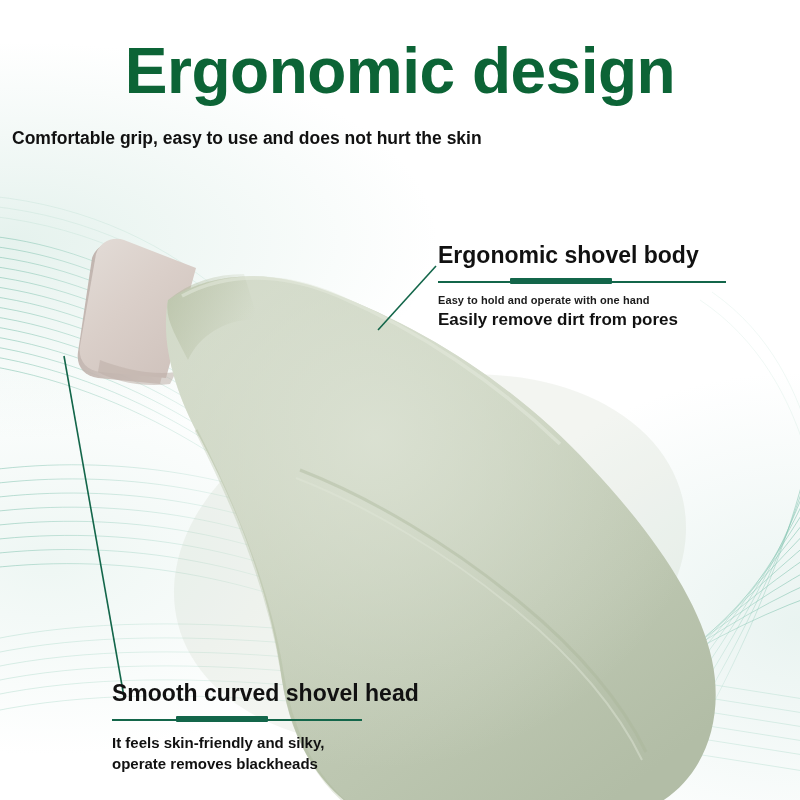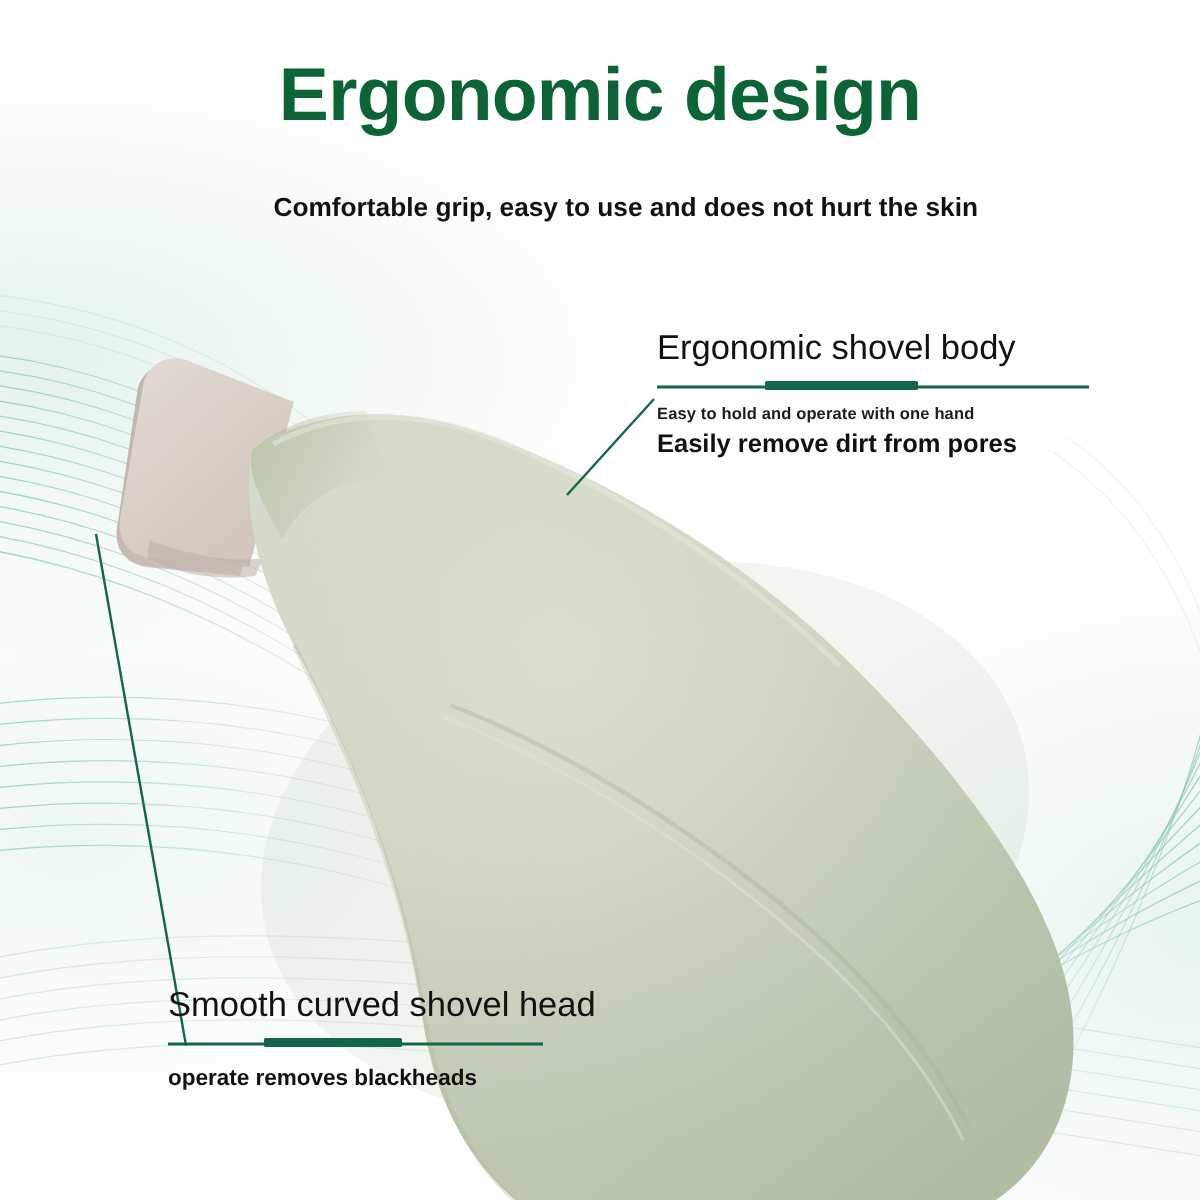--- a/index.html
+++ b/index.html
@@ -38,45 +38,46 @@
     position: absolute;
     inset: 0;
   }
   
   .title {
     position: absolute;
     top: 34px;
     left: 0;
     width: 800px;
     text-align: center;
-    font-size: 50px;
+    font-size: 64px;
     font-weight: bold;
     letter-spacing: -0.5px;
     color: #0c6436;
     white-space: nowrap;
   }
   .subtitle {
     position: absolute;
     top: 128px;
-    left: 0;
+    left: 12px;
     width: 652px;
-    text-align: right;
+    text-align: left;
     font-size: 17.5px;
     font-weight: bold;
     color: #111111;
     white-space: nowrap;
   }
   
   .callout { position: absolute; }
   .callout-title {
     font-size: 23px;
-    font-weight: normal;
+    font-weight: bold;
     color: #111111;
     white-space: nowrap;
     line-height: 1.15;
+    margin-top: 24px;
   }
   .rule {
     position: relative;
     height: 9px;
     margin-top: 9px;
   }
   .rule-line {
     position: absolute;
     left: 0;
     right: 0;
@@ -315,17 +316,18 @@
     <div class="desc-large">Easily remove dirt from pores</div>
   </div>
 
   <div class="callout" id="callout-shovel-head">
     <div class="callout-title">Smooth curved shovel head</div>
     <div class="rule">
       <div class="rule-line"></div>
       <div class="rule-bar" style="left:64px; width:92px;"></div>
     </div>
     <div class="desc-block">
+      <div>It feels skin-friendly and silky,</div>
       <div>operate removes blackheads</div>
     </div>
   </div>
 
 </div>
 
 </body></html>

